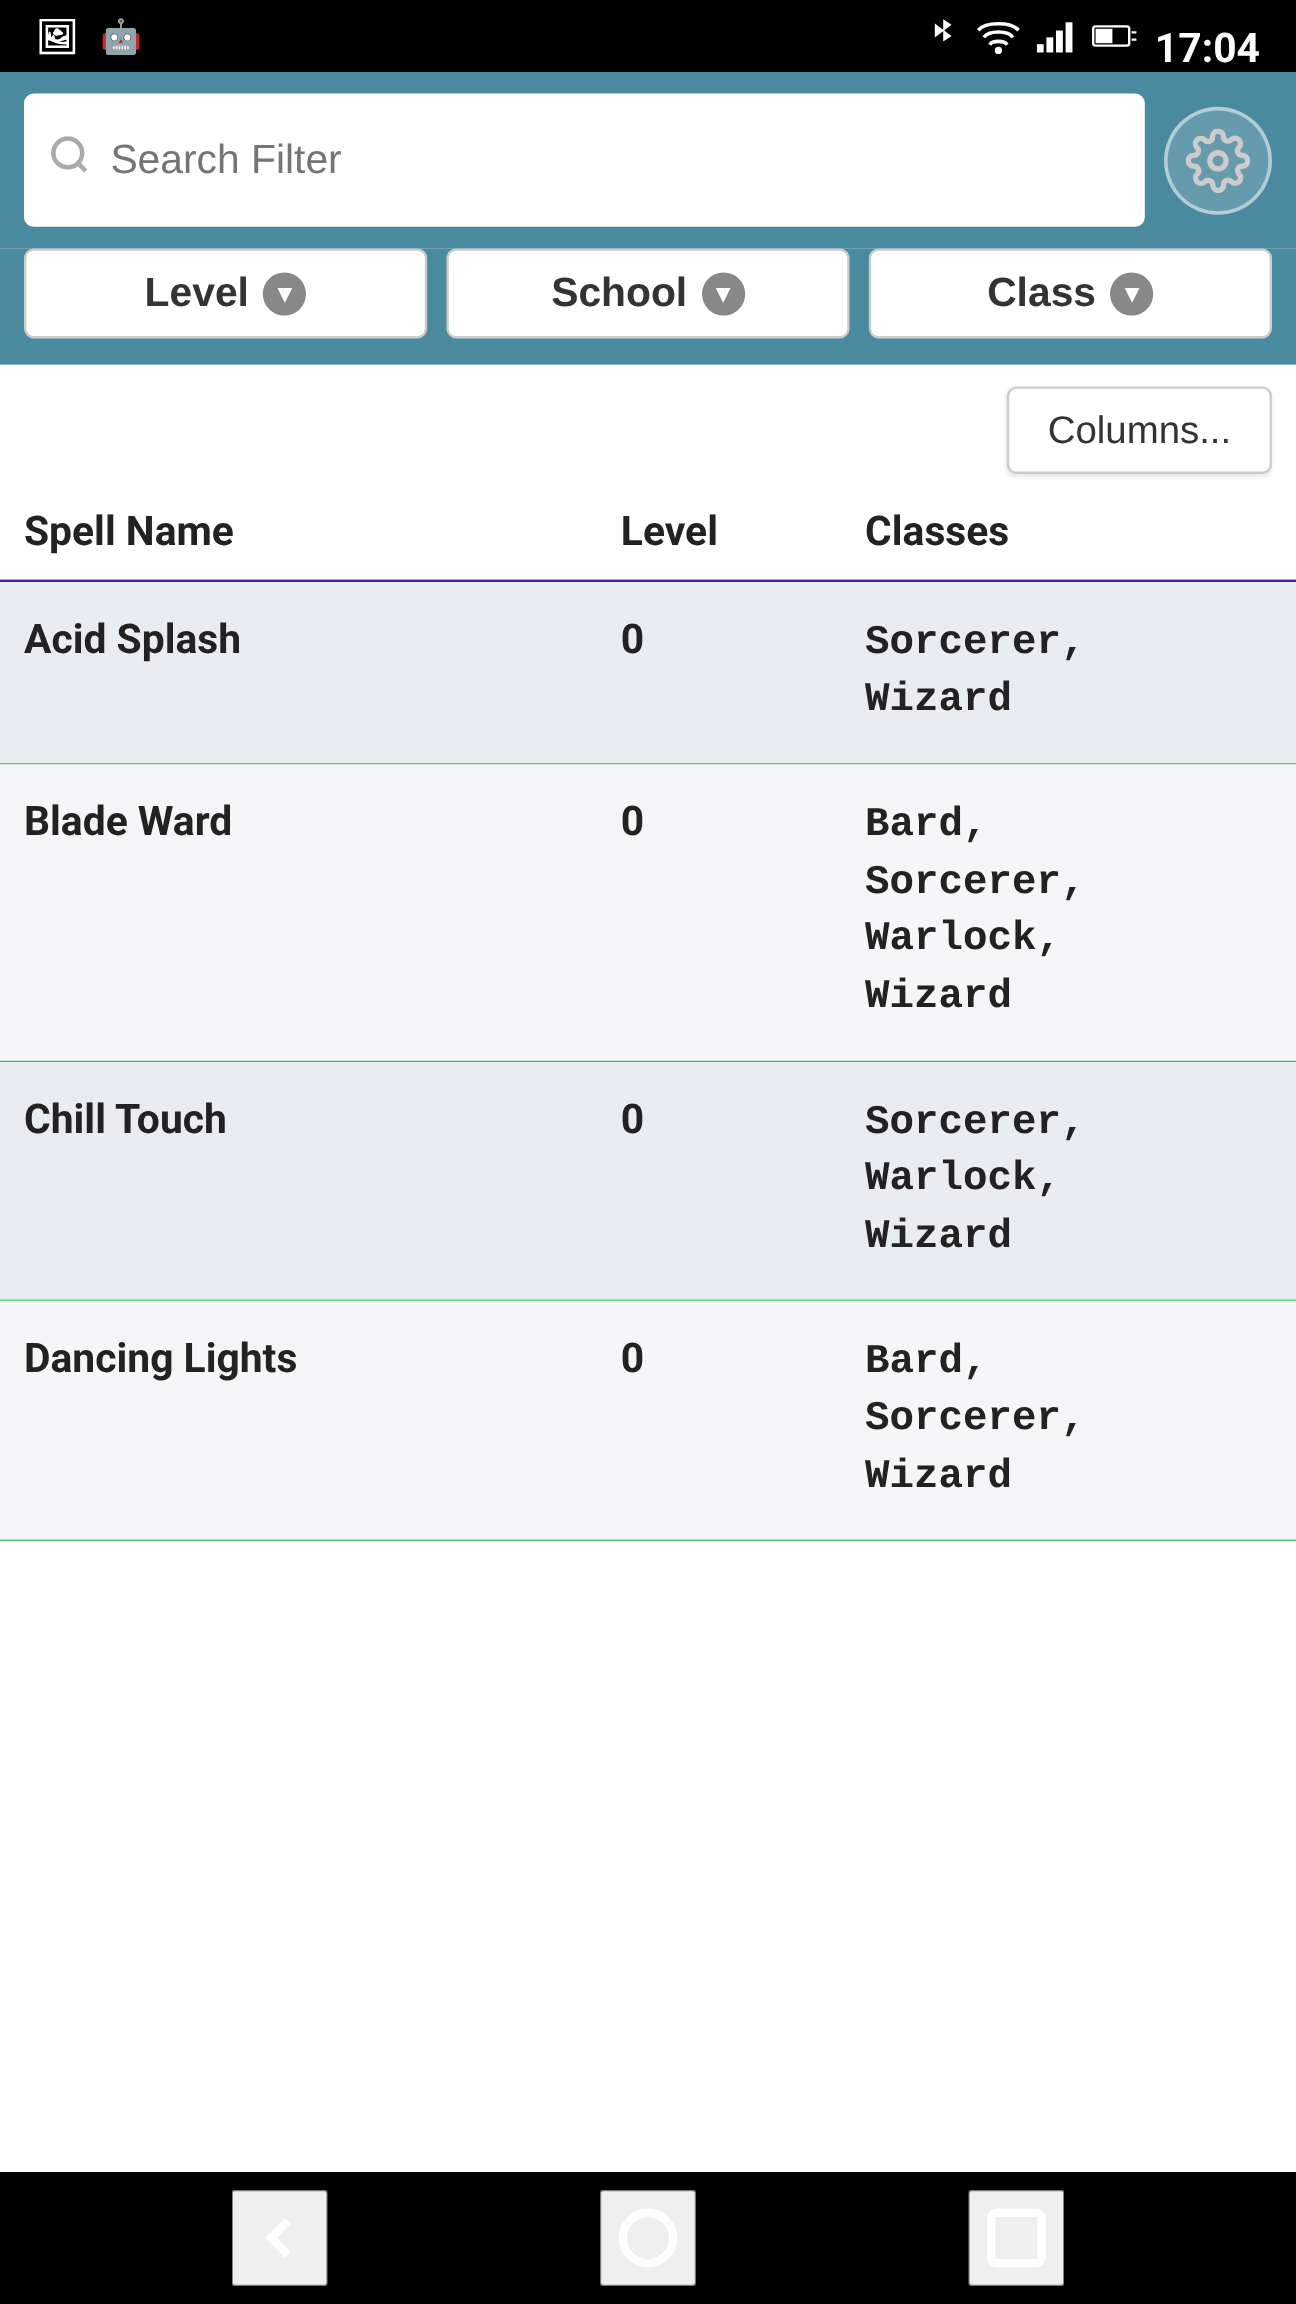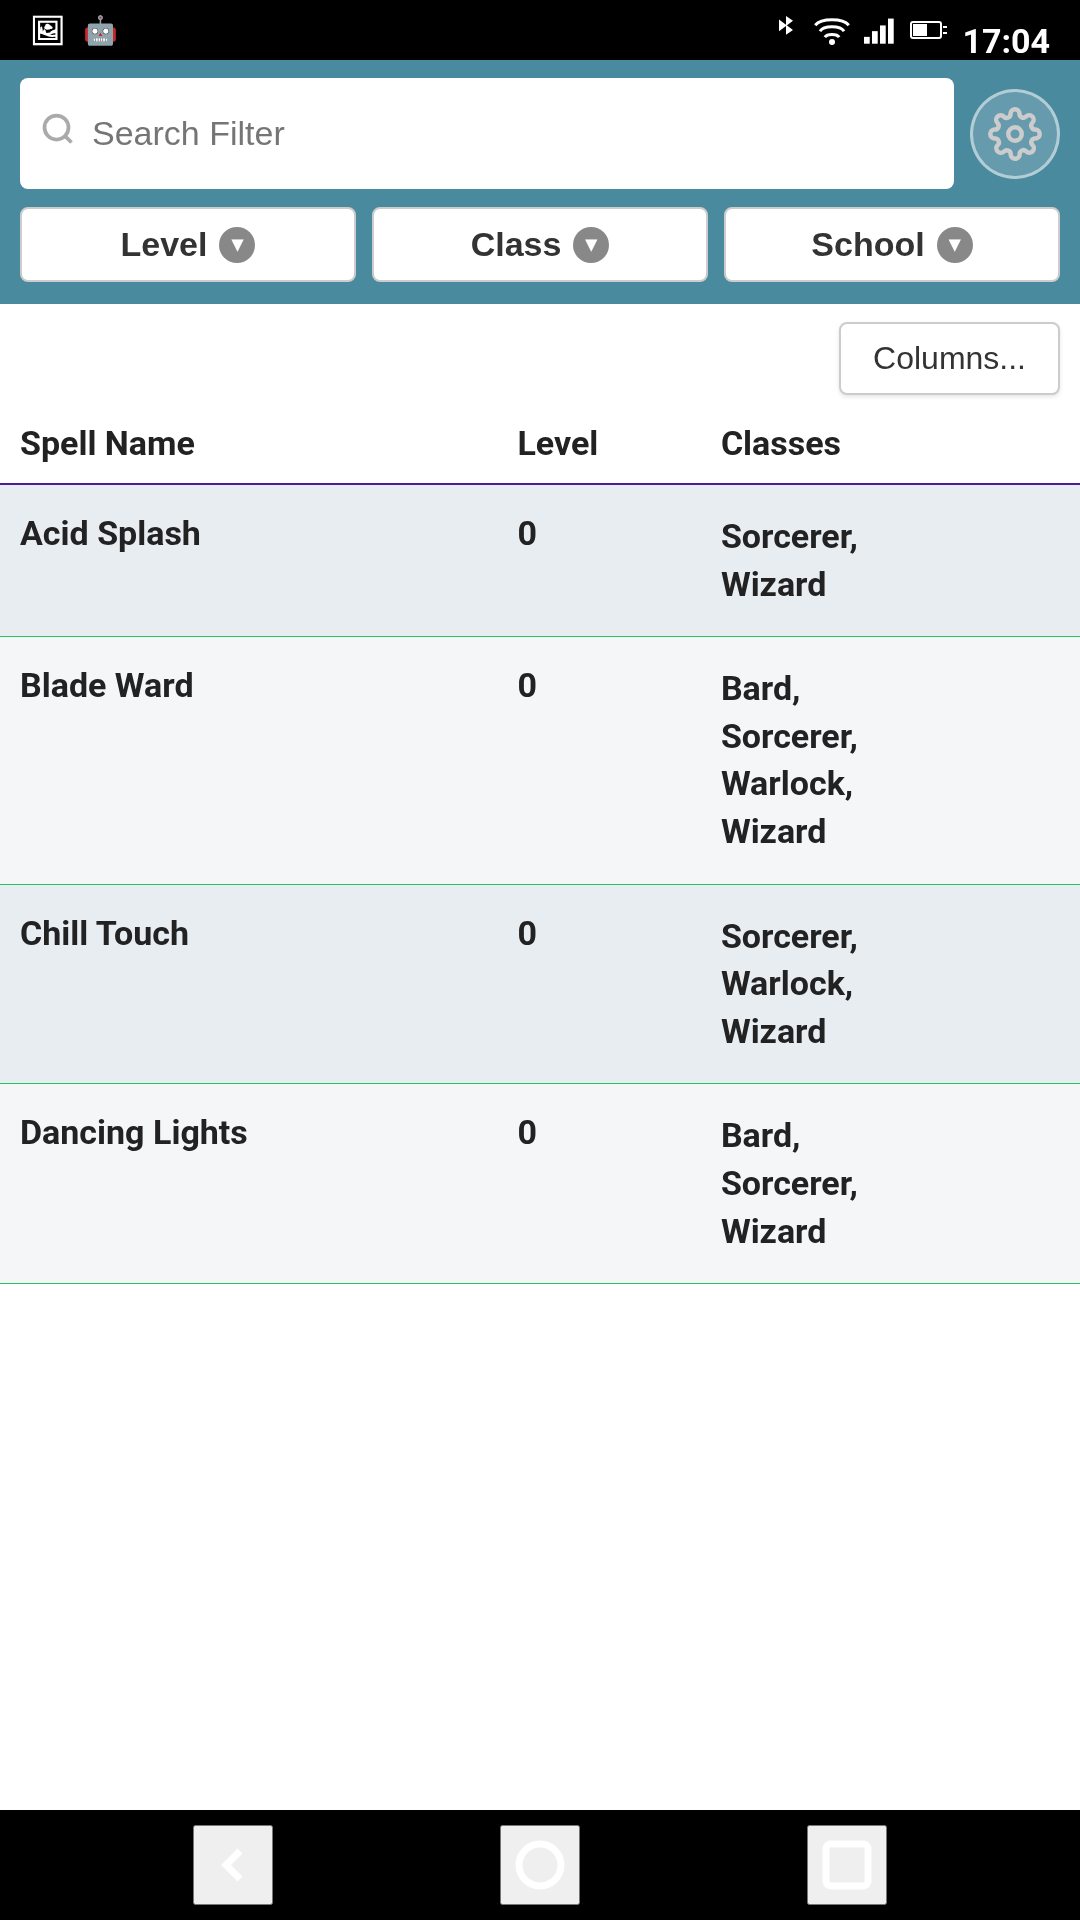--- a/index.html
+++ b/index.html
@@ -208,20 +208,21 @@
       font-size: 34px;
       font-weight: bold;
       color: #222;
     }
     .cell-classes {
       flex: 1.5;
       font-size: 34px;
       font-weight: bold;
       color: #222;
       line-height: 1.4;
+      font-family: Liberation Mono, monospace;
     }
 
     
     .nav-bar {
       background: #000;
       height: 110px;
       display: flex;
       align-items: center;
       justify-content: space-around;
       padding: 0 80px;
@@ -300,25 +301,25 @@
     </svg>
   </button>
 </div>
 
 <div class="filter-row">
   <button class="filter-btn">
     <span>Level</span>
     <span class="chevron-down"></span>
   </button>
   <button class="filter-btn">
+    <span>School</span>
+    <span class="chevron-down"></span>
+  </button>
+  <button class="filter-btn">
     <span>Class</span>
-    <span class="chevron-down"></span>
-  </button>
-  <button class="filter-btn">
-    <span>School</span>
     <span class="chevron-down"></span>
   </button>
 </div>
 
 <div class="content">
 
   <div class="columns-row">
     <button class="columns-btn">Columns...</button>
   </div>
 

